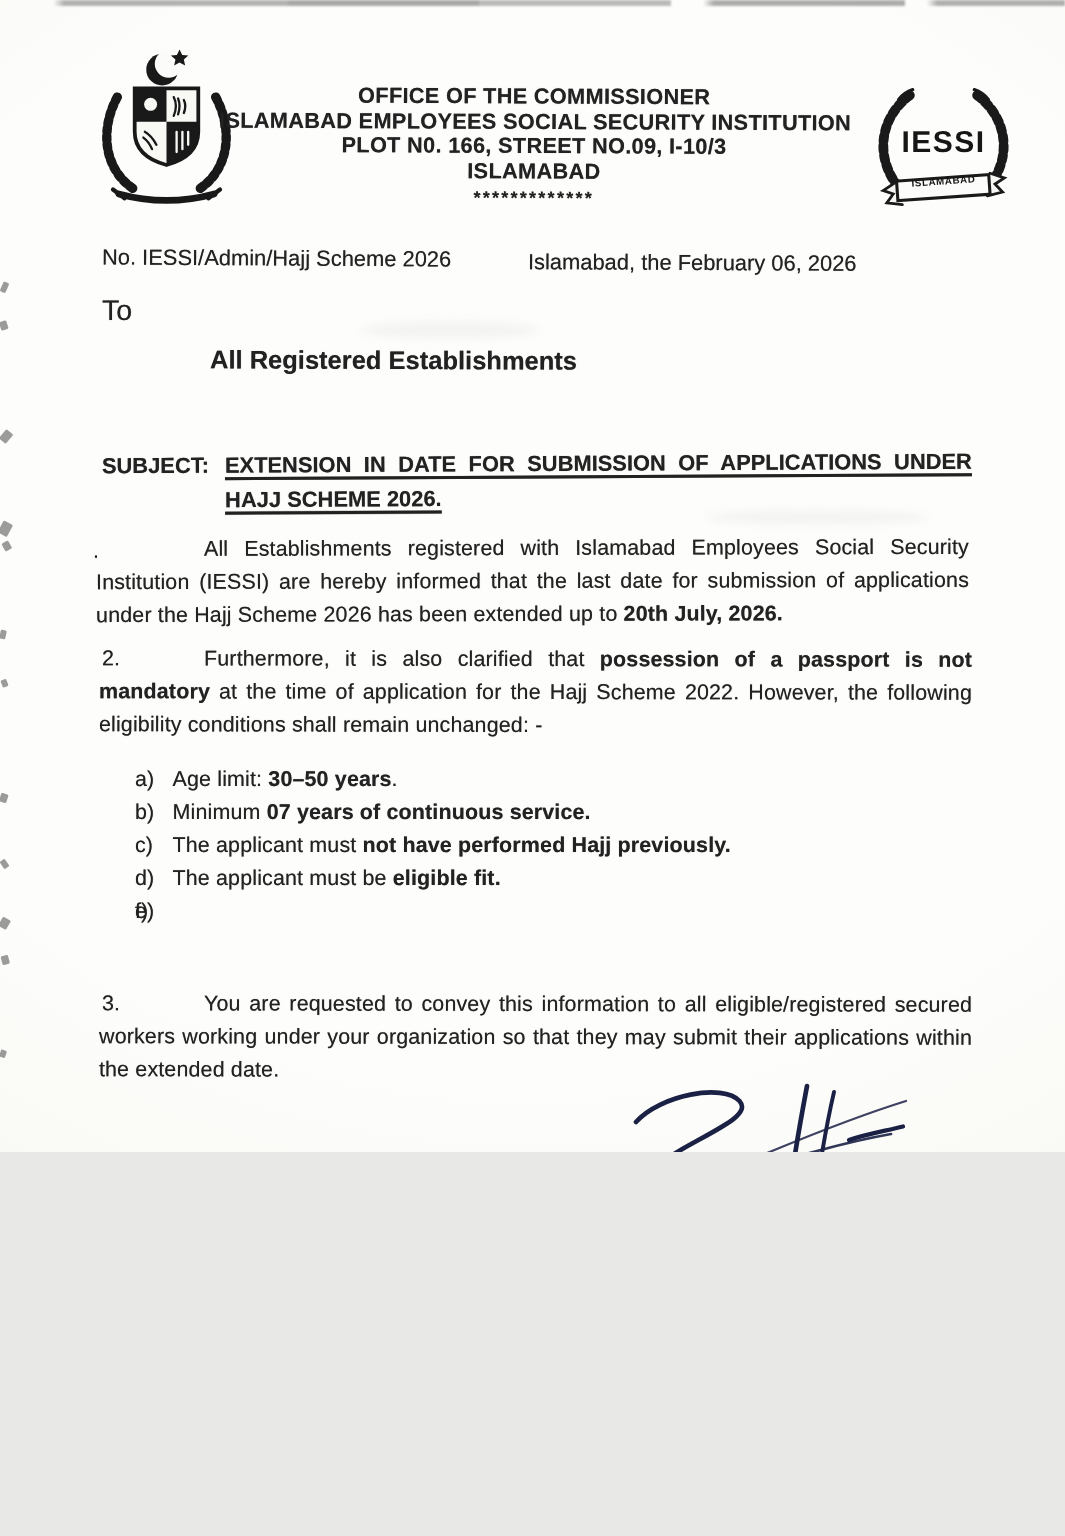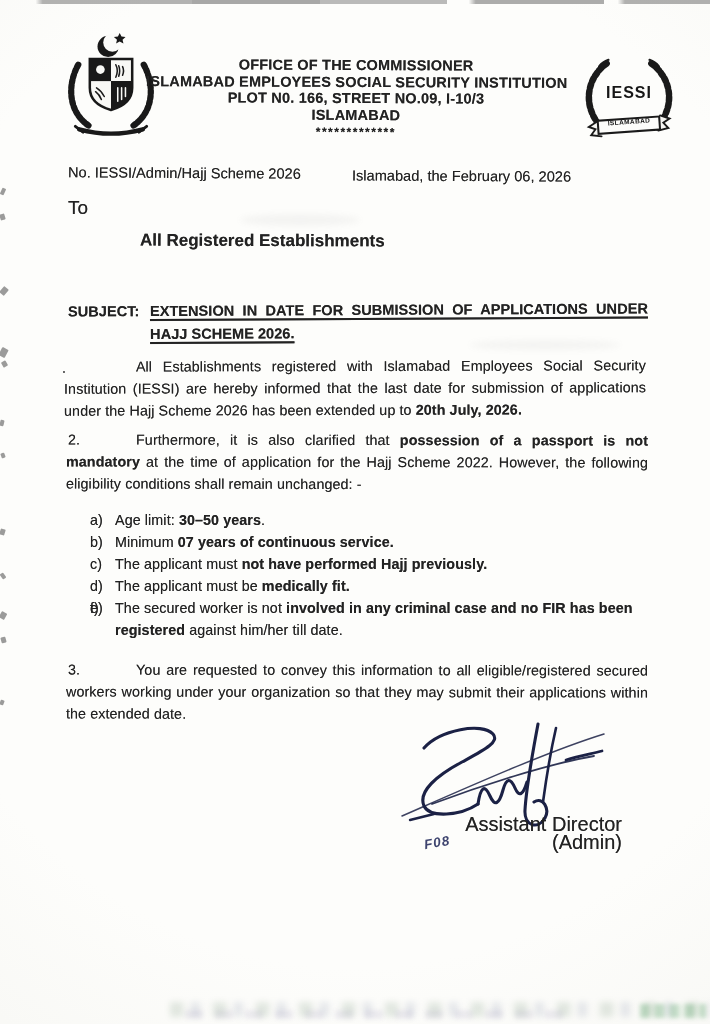--- a/index.html
+++ b/index.html
@@ -1,17 +1,17 @@
 <!DOCTYPE html>
 <html><head>
 <meta charset="utf-8">
 <style>
   html,body{margin:0;padding:0;background:#e8e8e6;}
   .page{
-    position:relative;width:710px;height:1024px;overflow:hidden;
+    position:relative;width:710px;height:768px;overflow:hidden;
     background:
       radial-gradient(ellipse 120% 90% at 50% 45%, #fdfdfb 55%, #f5f5f1 92%, #efefeb 100%);
     font-family:"Liberation Sans", sans-serif;
     color:#1f1f1f;
   }
   .t{position:absolute;}
   .ink{color:#222;text-shadow:0 0 .45px rgba(25,25,25,.6);}
   .b{font-weight:bold;}
   .u{text-decoration:underline;text-decoration-thickness:1.6px;text-underline-offset:3px;}
 
@@ -25,21 +25,21 @@
 
   
   .header-center{left:146px;top:57px;width:420px;text-align:center;font-weight:bold;
     font-size:14.5px;line-height:16.5px;letter-spacing:.2px;transform:rotate(.25deg);}
   .header-center div{white-space:nowrap;}
   .stars{font-size:12px;letter-spacing:1.5px;line-height:12px;margin-top:3px;font-weight:bold;}
 
   .emblem-box{left:58px;top:30px;width:106px;height:108px;}
   .logo-box{left:573px;top:52px;width:112px;height:94px;}
   .logo-acronym{position:absolute;left:0;top:32px;width:112px;text-align:center;
-    font-weight:bold;font-size:16px;letter-spacing:1px;color:#161616;}
+    font-weight:bold;font-size:20px;letter-spacing:1px;color:#161616;}
   .logo-banner-text{position:absolute;left:15px;top:66px;width:82px;text-align:center;
     font-weight:bold;font-size:6.5px;letter-spacing:.4px;color:#161616;transform:rotate(-4deg);}
 
   
   .ref-number{left:68px;top:165px;font-size:14.6px;transform:rotate(.35deg);}
   .ref-date{left:352px;top:168px;font-size:14.6px;transform:rotate(.3deg);}
   .salutation{left:68px;top:197px;font-size:19px;font-weight:normal;}
   .addressee{left:140px;top:231px;font-size:17px;font-weight:bold;transform:rotate(.2deg);}
 
   
@@ -170,28 +170,27 @@
     <div class="li">
       <span class="li-label">b)</span>
       <span><span>Minimum </span><span class="b">07 years of continuous service.</span></span>
     </div>
     <div class="li">
       <span class="li-label">c)</span>
       <span><span>The applicant must </span><span class="b">not have performed Hajj previously.</span></span>
     </div>
     <div class="li">
       <span class="li-label">d)</span>
-      <span><span>The applicant must be </span><span class="b">medically fit.</span></span>
+      <span><span>The applicant must be </span><span class="b">eligible fit.</span></span>
     </div>
     <div class="li">
       <span class="li-label">e)</span>
     </div>
     <div class="li">
       <span class="li-label">f)</span>
-      <span><span>The secured worker is not </span><span class="b">involved in any criminal case and no FIR has been registered</span><span> against him/her till date.</span></span>
     </div>
   </div>
 
   <div class="t para p3 ink">
     <span class="para-num">3.</span>
     <span><span>You are requested to convey this information to all eligible/registered secured workers working under your organization so that they may submit their applications within the extended date.</span></span>
   </div>
 
   <svg class="t sig-svg" viewBox="0 0 214 126">
     <g stroke="#1b2145" fill="none" stroke-linecap="round" stroke-linejoin="round">

